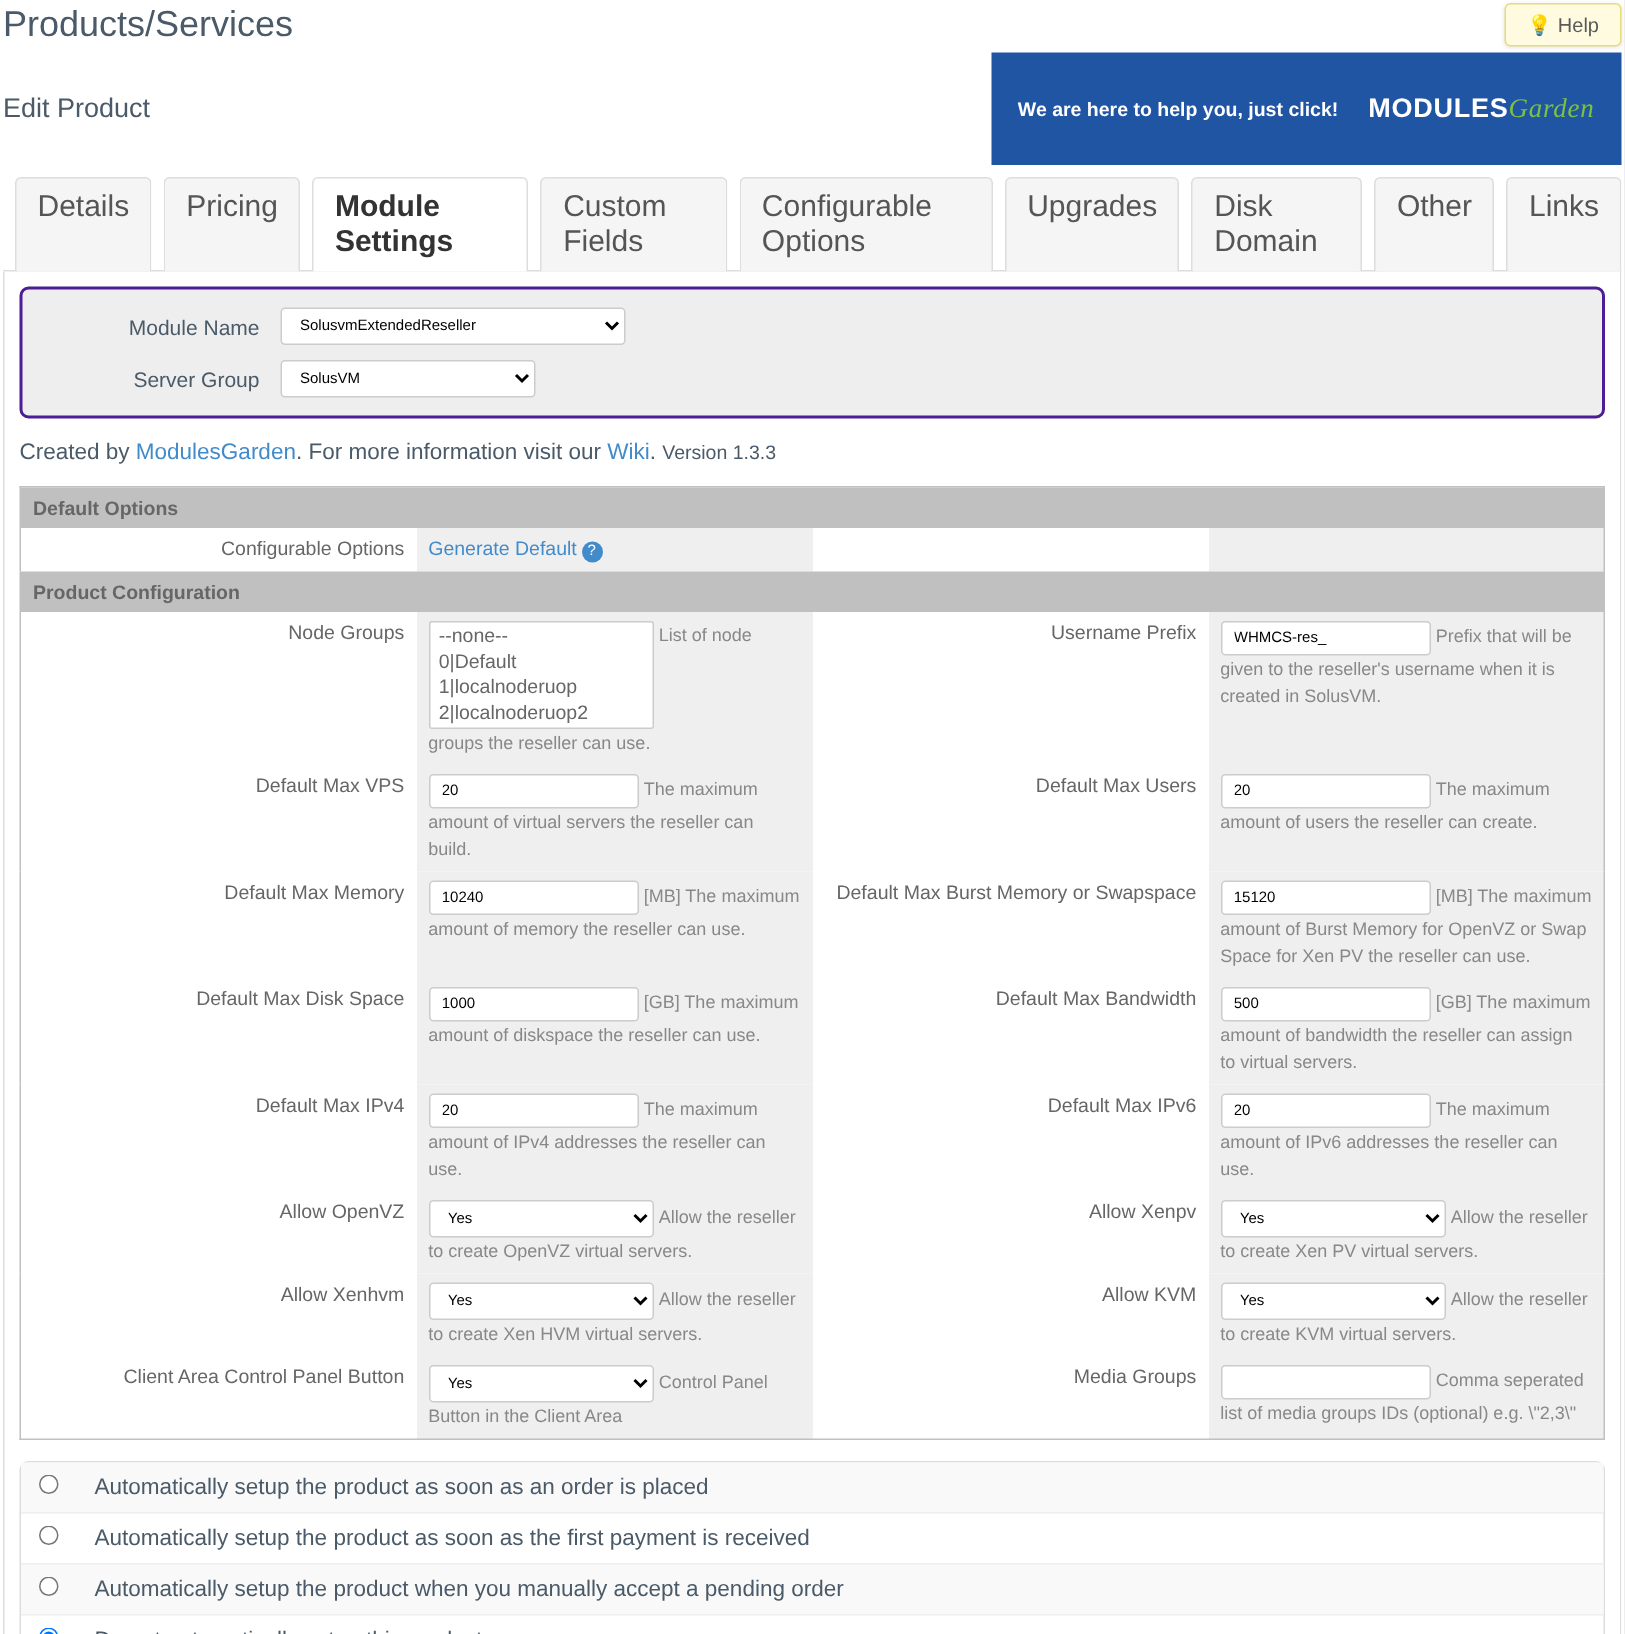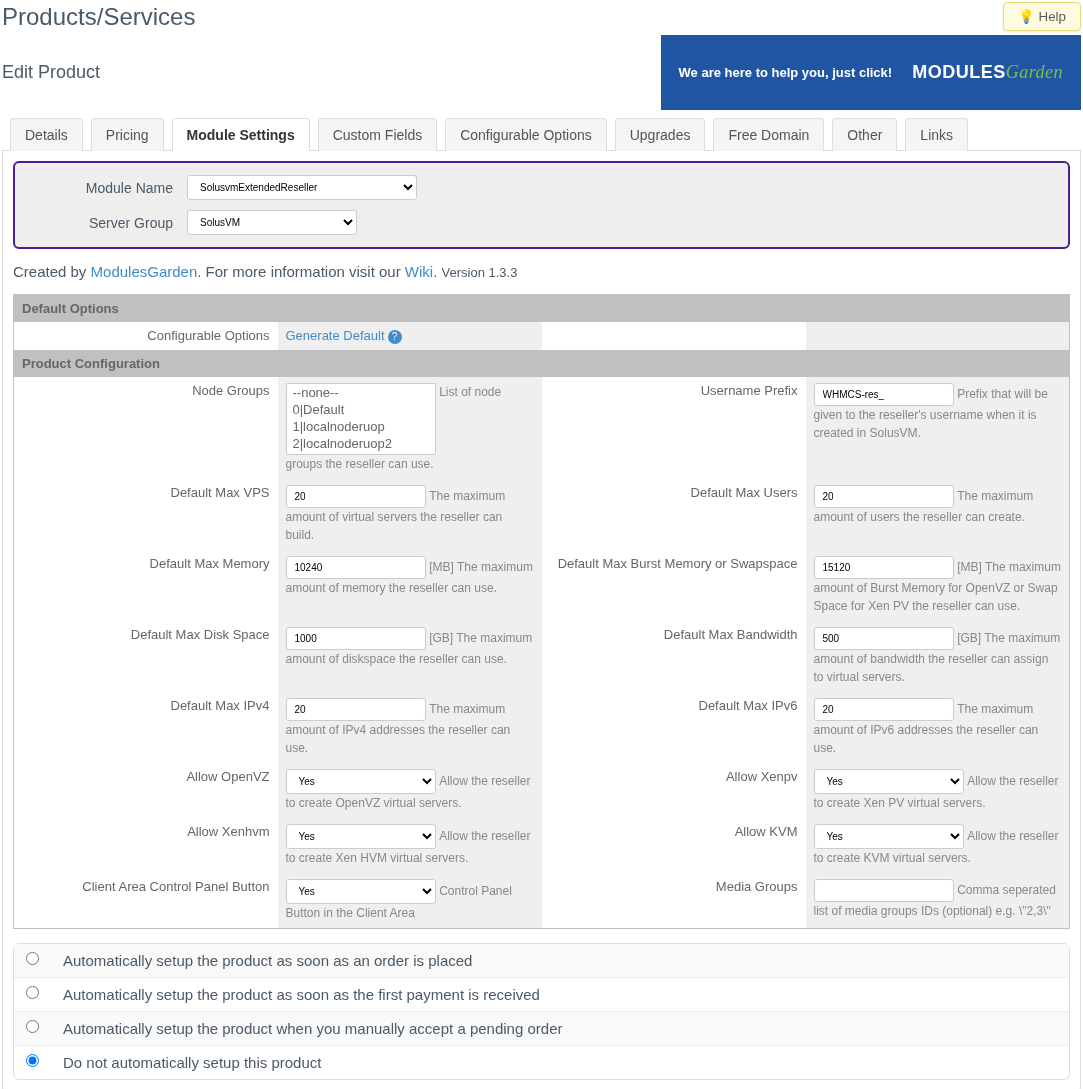--- a/index.html
+++ b/index.html
@@ -6,21 +6,21 @@
 body{font-family:-apple-system,BlinkMacSystemFont,"Segoe UI",sans-serif;font-size:14px;color:#444;background:#fff;padding:2px}
 .header-row{display:flex;justify-content:space-between;align-items:center;margin-bottom:4px}
 .page-title{font-size:24px;color:#4a5a68;font-weight:400}
 .help-btn{background:#fffbe0;border:1px solid #e6dc7a;border-radius:4px;padding:6px 14px;color:#5a5a5a;cursor:pointer;display:flex;align-items:center;gap:4px;box-shadow:0 1px 3px rgba(0,0,0,0.1)}
 .subheader-row{display:flex;justify-content:space-between;align-items:center;margin-bottom:8px}
 .subtitle{font-size:18px;color:#4a5a68}
 .help-banner{background:#2055a4;color:#fff;padding:27px 18px;display:flex;align-items:center;gap:20px;font-size:13px;font-weight:bold}
 .mg-logo{font-size:18px;font-weight:bold;letter-spacing:0.5px}
 .mg-logo .garden{color:#7bc142;font-style:italic;font-family:cursive;font-weight:normal}
 .tabs{display:flex;gap:8px;border-bottom:1px solid #ddd;margin-bottom:0;padding-left:8px}
-.tab{padding:8px 14px;border:1px solid #ddd;border-bottom:none;border-radius:4px 4px 0 0;background:#f5f5f5;color:#555;cursor:pointer;font-size:14px;margin-bottom:-1px}
+.tab{padding:8px 14px;border:1px solid #ddd;border-bottom:none;border-radius:4px 4px 0 0;background:#f5f5f5;color:#555;cursor:pointer;font-size:20px;margin-bottom:-1px}
 .tab.active{background:#fff;color:#333;font-weight:bold}
 .panel{border:1px solid #ddd;border-top:none;padding:10px;border-radius:0 0 4px 4px}
 .module-box{background:#eee;border:2px solid #4c1d95;border-radius:6px;padding:12px}
 .form-row{display:flex;align-items:center;margin-bottom:10px}
 .form-row:last-child{margin-bottom:0}
 .form-label{width:160px;text-align:right;padding-right:14px;color:#4a5a68;font-size:14px}
 select,input[type=text]{border:1px solid #ccc;border-radius:3px;padding:5px 8px;font-size:10px;background:#fff}
 select{cursor:pointer}
 .module-select{width:230px}
 .server-select{width:170px}
@@ -64,21 +64,21 @@
   </div>
 </div>
 
 <div class="tabs" id="tabs">
     <div class="tab">Details</div>
     <div class="tab">Pricing</div>
     <div class="tab active">Module Settings</div>
     <div class="tab">Custom Fields</div>
     <div class="tab">Configurable Options</div>
     <div class="tab">Upgrades</div>
-    <div class="tab">Free Domain</div>
+    <div class="tab">Disk Domain</div>
     <div class="tab">Other</div>
     <div class="tab">Links</div>
   </div>
 
 <div class="panel">
   <div class="module-box">
     <div class="form-row">
       <div class="form-label">Module Name</div>
       <select class="module-select"><option>SolusvmExtendedReseller</option></select>
     </div>

